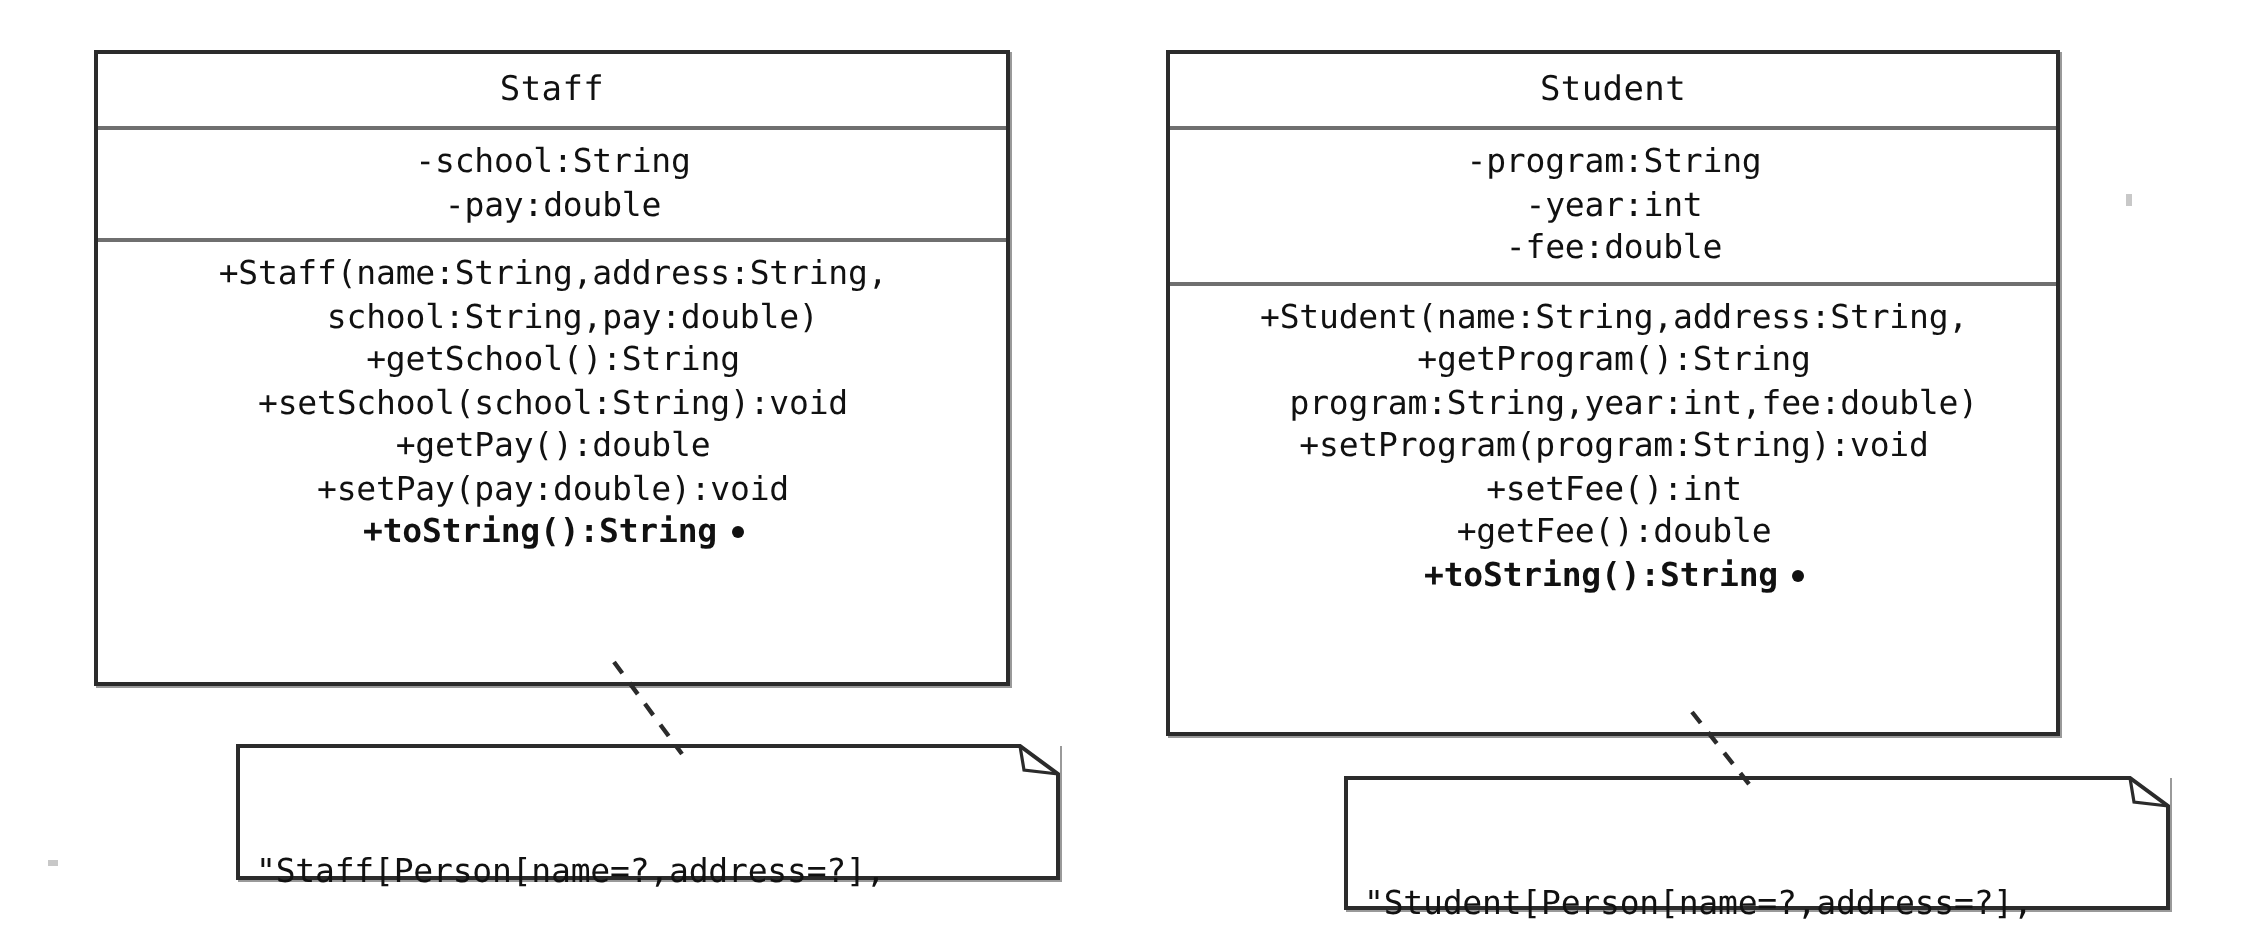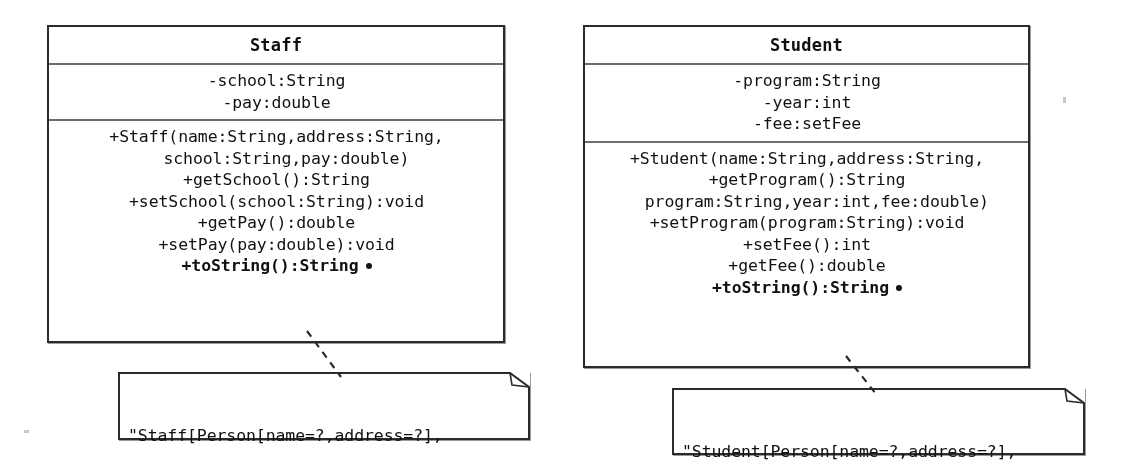--- a/index.html
+++ b/index.html
@@ -20,21 +20,21 @@
   
   .uml-class {
     position: absolute;
     background: #ffffff;
     border: 2px solid #2b2b2b;
     box-sizing: border-box;
     box-shadow: 1px 1px 0 #9a9a9a;
   }
   .uml-class .class-name {
     text-align: center;
-    font-weight: bold;
+    font-weight: normal;
     font-size: 17px;
     color: #111111;
     padding: 8px 6px 8px 6px;
     letter-spacing: 0.2px;
     white-space: pre;
   }
   .uml-class .divider {
     height: 0;
     border-top: 2px solid #6f6f6f;
   }
@@ -126,21 +126,21 @@
 
   <div class="uml-class" id="student-class" style="left:583px; top:25px; width:447px; height:343px;">
 
     <div class="class-name">Student</div>
 
     <div class="divider"></div>
 
     <div class="compartment">
       <div class="uml-member">-program:String</div>
       <div class="uml-member">-year:int</div>
-      <div class="uml-member">-fee:setFee</div>
+      <div class="uml-member">-fee:double</div>
     </div>
 
     <div class="divider"></div>
 
     <div class="compartment">
       <div class="uml-member">+Student(name:String,address:String,</div>
       <div class="uml-member">+getProgram():String</div>
       <div class="uml-member">  program:String,year:int,fee:double)</div>
       <div class="uml-member">+setProgram(program:String):void</div>
       <div class="uml-member">+setFee():int</div>

